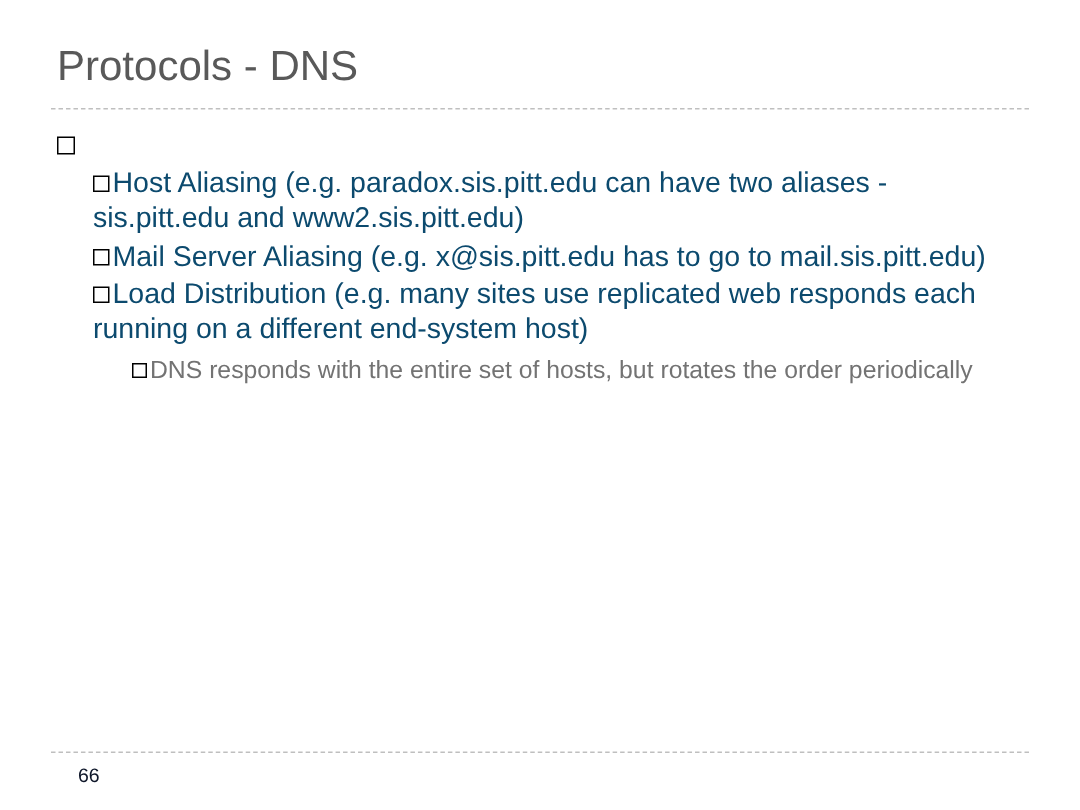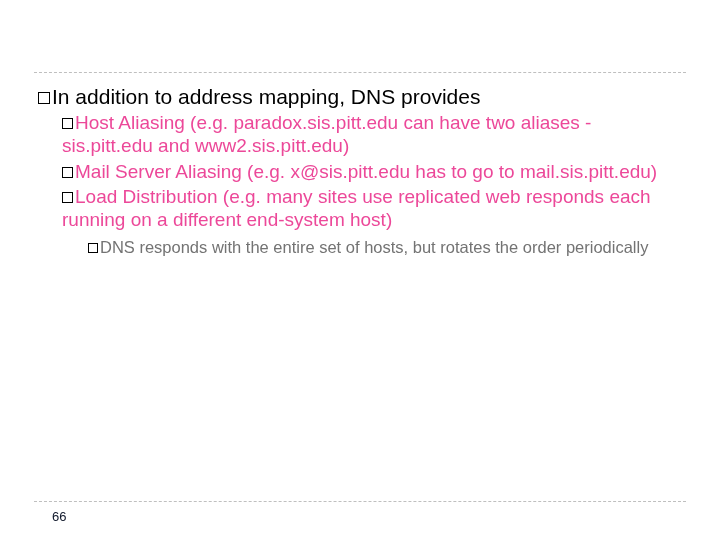--- a/index.html
+++ b/index.html
@@ -40,21 +40,21 @@
     width: 640px;
   }
   .l1 {
     font-size: 21px;
     line-height: 1.2;
     color: #000;
   }
   .l2 {
     font-size: 19px;
     line-height: 1.22;
-    color: #ec4899;
+    color: #0c4a6e;
     margin-left: 24px;
     margin-top: 2px;
   }
   .l3 {
     font-size: 16.5px;
     line-height: 1.25;
     color: #737373;
     margin-left: 50px;
     margin-top: 6px;
   }
@@ -84,26 +84,27 @@
     bottom: 16px;
     font-size: 13px;
     color: #0f172a;
   }
 </style>
 </head>
 <body>
 
 <div class="slide">
 
+  <div class="title">Protocols - DNS</div>
   <div class="hr"></div>
 
   <div class="content">
 
     <div class="l1">
-      <span class="box"></span><span>In addition to address mapping, DNS provides</span>
+      <span class="box"></span>
     </div>
 
     <div class="l2">
       <span class="box"></span><span>Host Aliasing (e.g. paradox.sis.pitt.edu can have two aliases - sis.pitt.edu and www2.sis.pitt.edu)</span>
     </div>
 
     <div class="l2">
       <span class="box"></span><span>Mail Server Aliasing (e.g. x@sis.pitt.edu has to go to mail.sis.pitt.edu)</span>
     </div>
 

